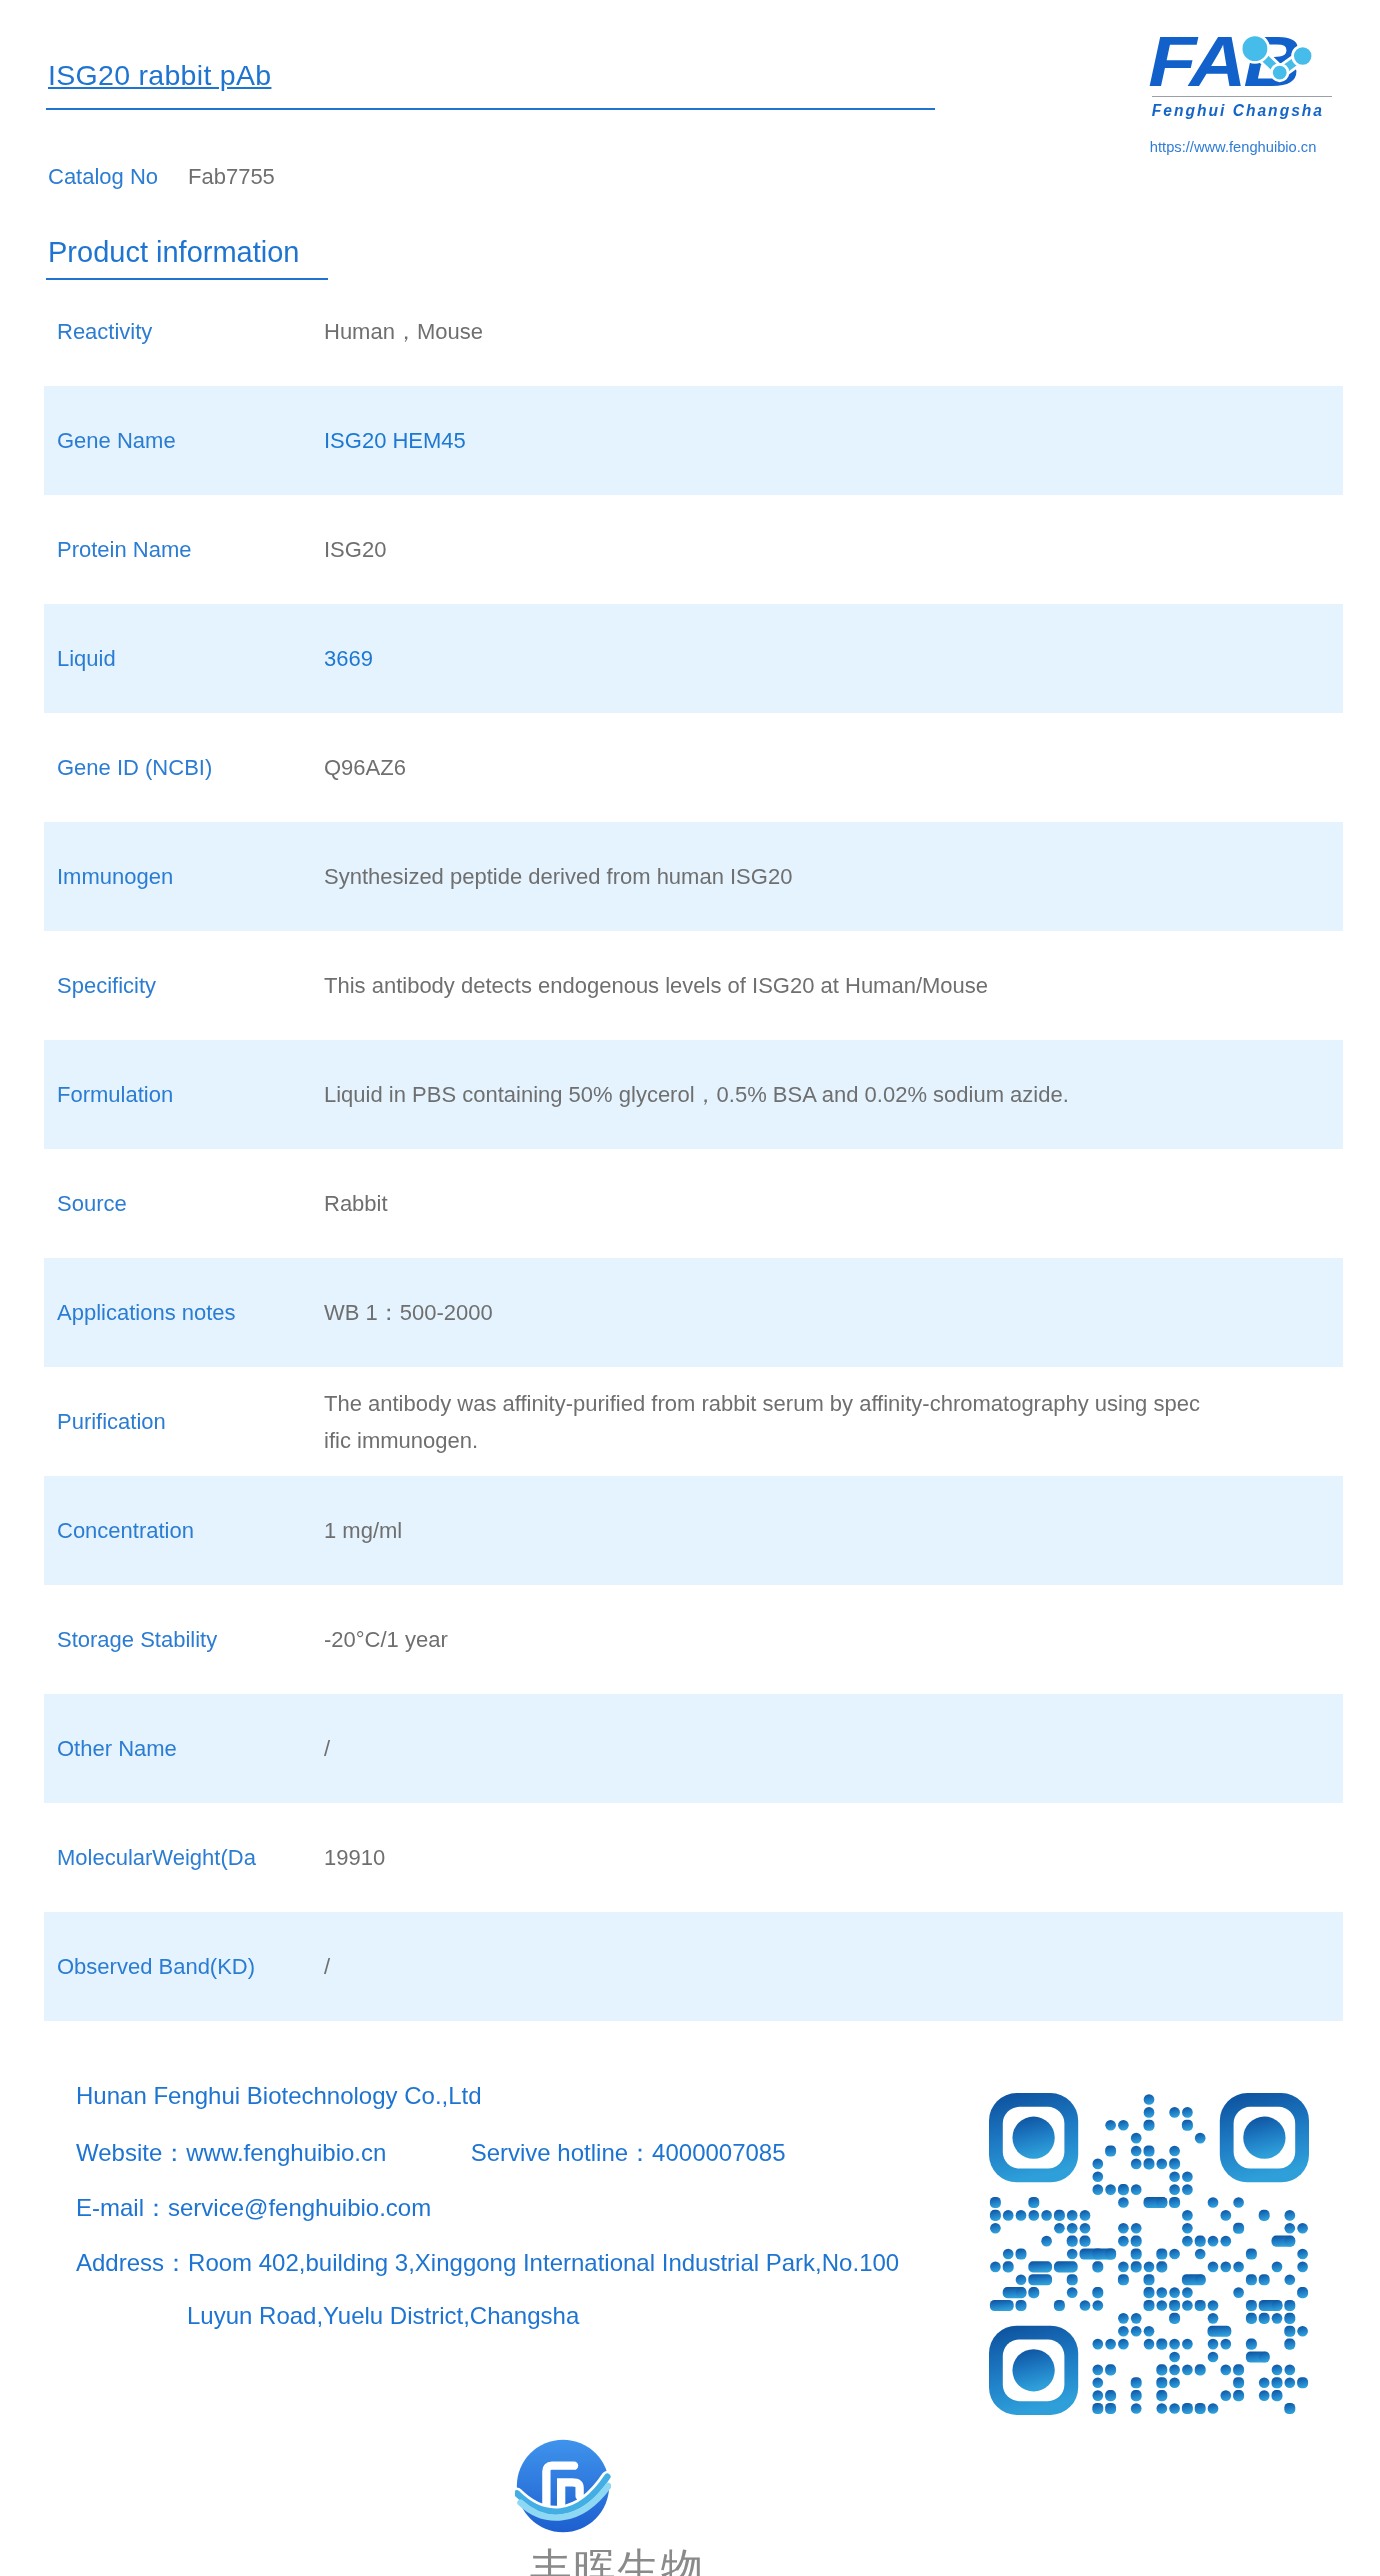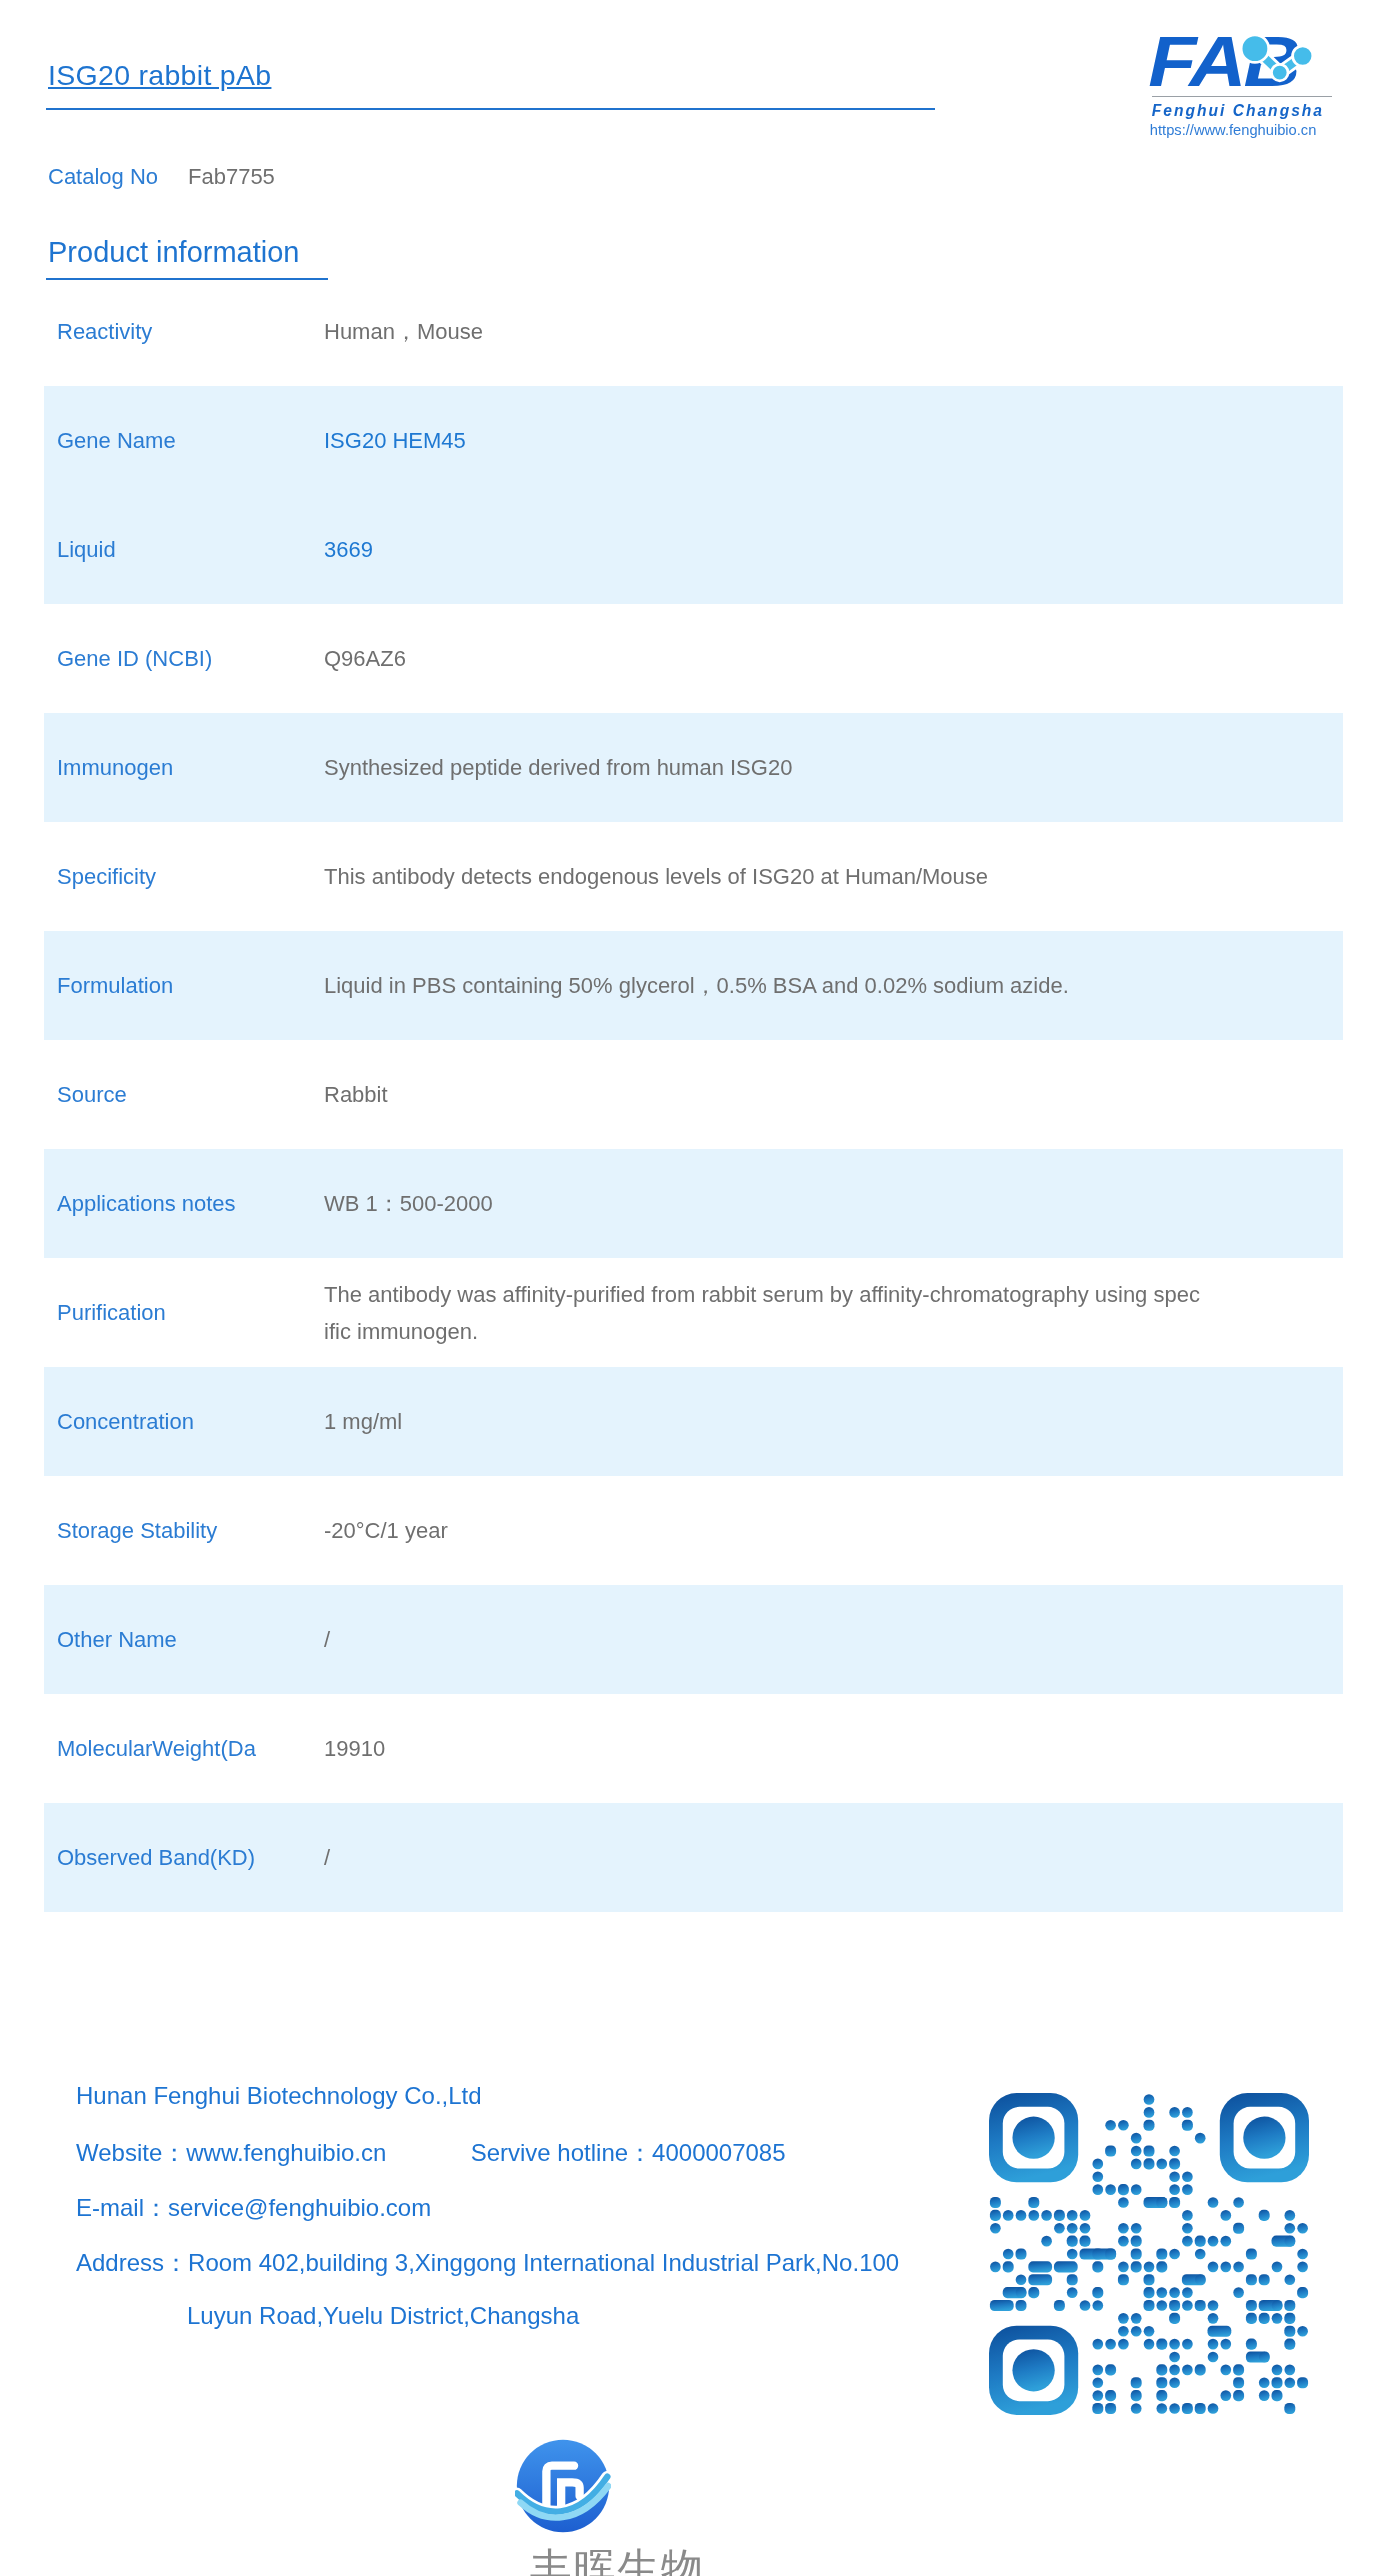--- a/index.html
+++ b/index.html
@@ -15,21 +15,21 @@
   }
   .title-underline {
     position:absolute; left:46px; top:108px; width:889px; height:1.8px; background:#2073ce;
   }
   .logo-block { position:absolute; left:1148px; top:33px; width:191px; }
   .logo-divider { width:180px; height:0.9px; background:#9aa0a6; margin:2.8px 0 5.5px 3.7px; }
   .logo-subtitle {
     font-size:15.6px; font-weight:bold; font-style:italic; color:#1565c8;
     letter-spacing:2px; padding-left:3.7px; white-space:nowrap;
   }
-  .logo-url { font-size:14.7px; color:#2f7cd6; margin-top:2px; padding-left:1.8px; white-space:nowrap; }
+  .logo-url { font-size:14.7px; color:#2f7cd6; margin-top:19px; padding-left:1.8px; white-space:nowrap; }
   .catalog { position:absolute; left:48px; top:164px; display:flex; font-size:22px; }
   .catalog-label { color:#2b7cd3; width:140px; flex:none; }
   .catalog-value { color:#6f6f6f; }
   
   .section-heading { position:absolute; left:48px; top:236px; font-size:29px; color:#1e74d0; }
   .section-underline {
     position:absolute; left:46px; top:278px; width:282px; height:1.8px; background:#2073ce;
   }
   
   .info-table { position:absolute; left:44px; top:277px; width:1299px; }
@@ -84,20 +84,24 @@
     <div class="row">
       <span class="row-label">Reactivity</span>
       <span class="row-value">Human，Mouse</span>
     </div>
 
     <div class="row alt">
       <span class="row-label">Gene Name</span>
       <span class="row-value link">ISG20 HEM45</span>
     </div>
 
+    <div class="row">
+      <span class="row-label">Protein Name</span>
+      <span class="row-value">ISG20</span>
+    </div>
 
     <div class="row alt">
       <span class="row-label">Liquid</span>
       <span class="row-value link">3669</span>
     </div>
 
     <div class="row">
       <span class="row-label">Gene ID (NCBI)</span>
       <span class="row-value">Q96AZ6</span>
     </div>

